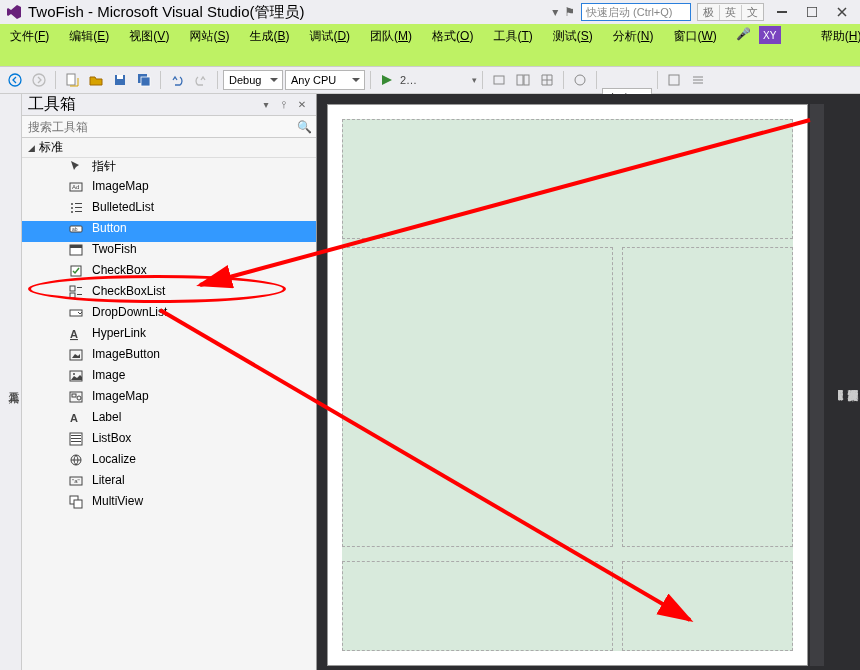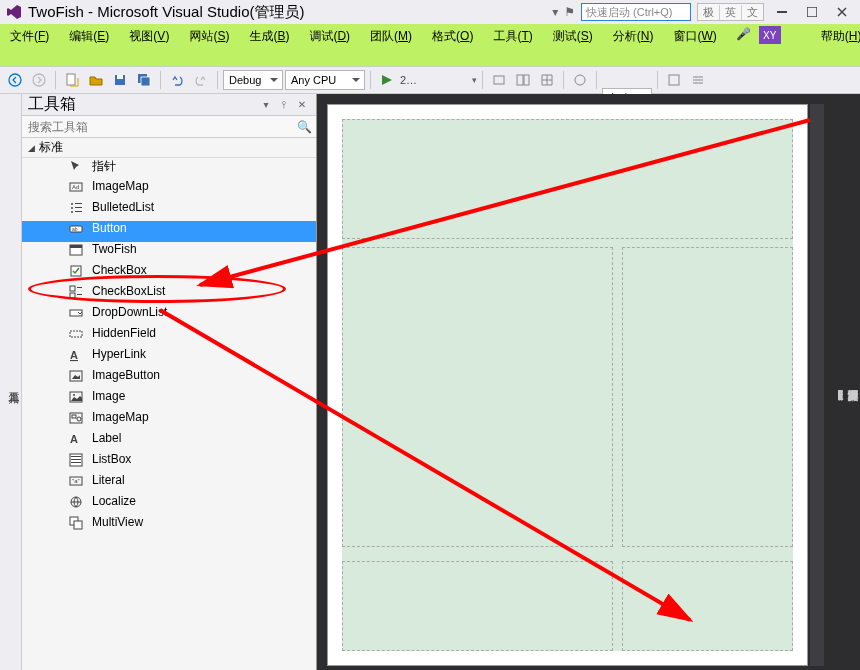--- a/index.html
+++ b/index.html
@@ -307,28 +307,20 @@
             <svg viewBox="0 0 14 14">
               <rect x="1" y="4" width="12" height="6" fill="#fff" stroke="#444"></rect>
               <path d="M9 6l2 2 2-2" fill="none" stroke="#444"></path>
             </svg>
           </span>
           <span class="tlabel">DropDownList</span>
         </div>
         <div class="tool-item">
           <span class="ticon">
             <svg viewBox="0 0 14 14">
-              <rect x="1" y="4" width="12" height="6" fill="none" stroke="#444" stroke-dasharray="2 1"></rect>
-            </svg>
-          </span>
-          <span class="tlabel">HiddenField</span>
-        </div>
-        <div class="tool-item">
-          <span class="ticon">
-            <svg viewBox="0 0 14 14">
               <text x="1" y="11" font-size="11" font-weight="bold" fill="#444" text-decoration="underline">A</text>
             </svg>
           </span>
           <span class="tlabel">HyperLink</span>
         </div>
         <div class="tool-item">
           <span class="ticon">
             <svg viewBox="0 0 14 14">
               <rect x="1" y="2" width="12" height="10" fill="none" stroke="#444"></rect>
               <path d="M3 10l3-4 3 2 2-2v4z" fill="#444"></path>
@@ -371,34 +363,34 @@
               <rect x="2" y="3" width="10" height="1" fill="#444"></rect>
               <rect x="2" y="6" width="10" height="1" fill="#444"></rect>
               <rect x="2" y="9" width="10" height="1" fill="#444"></rect>
             </svg>
           </span>
           <span class="tlabel">ListBox</span>
         </div>
         <div class="tool-item">
           <span class="ticon">
             <svg viewBox="0 0 14 14">
+              <circle cx="7" cy="7" r="5" fill="none" stroke="#444"></circle>
+              <path d="M2 7h10M7 2a8 8 0 0 1 0 10M7 2a8 8 0 0 0 0 10" fill="none" stroke="#444"></path>
+            </svg>
+          </span>
+          <span class="tlabel">Localize</span>
+        </div>
+        <div class="tool-item">
+          <span class="ticon">
+            <svg viewBox="0 0 14 14">
               <rect x="1" y="3" width="12" height="8" fill="none" stroke="#444"></rect>
               <text x="3" y="9" font-size="6" fill="#444">"a"</text>
             </svg>
           </span>
           <span class="tlabel">Literal</span>
-        </div>
-        <div class="tool-item">
-          <span class="ticon">
-            <svg viewBox="0 0 14 14">
-              <circle cx="7" cy="7" r="5" fill="none" stroke="#444"></circle>
-              <path d="M2 7h10M7 2a8 8 0 0 1 0 10M7 2a8 8 0 0 0 0 10" fill="none" stroke="#444"></path>
-            </svg>
-          </span>
-          <span class="tlabel">Localize</span>
         </div>
         <div class="tool-item">
           <span class="ticon">
             <svg viewBox="0 0 14 14">
               <rect x="1" y="1" width="8" height="8" fill="#fff" stroke="#444"></rect>
               <rect x="5" y="5" width="8" height="8" fill="#fff" stroke="#444"></rect>
             </svg>
           </span>
           <span class="tlabel">MultiView</span>
         </div>

